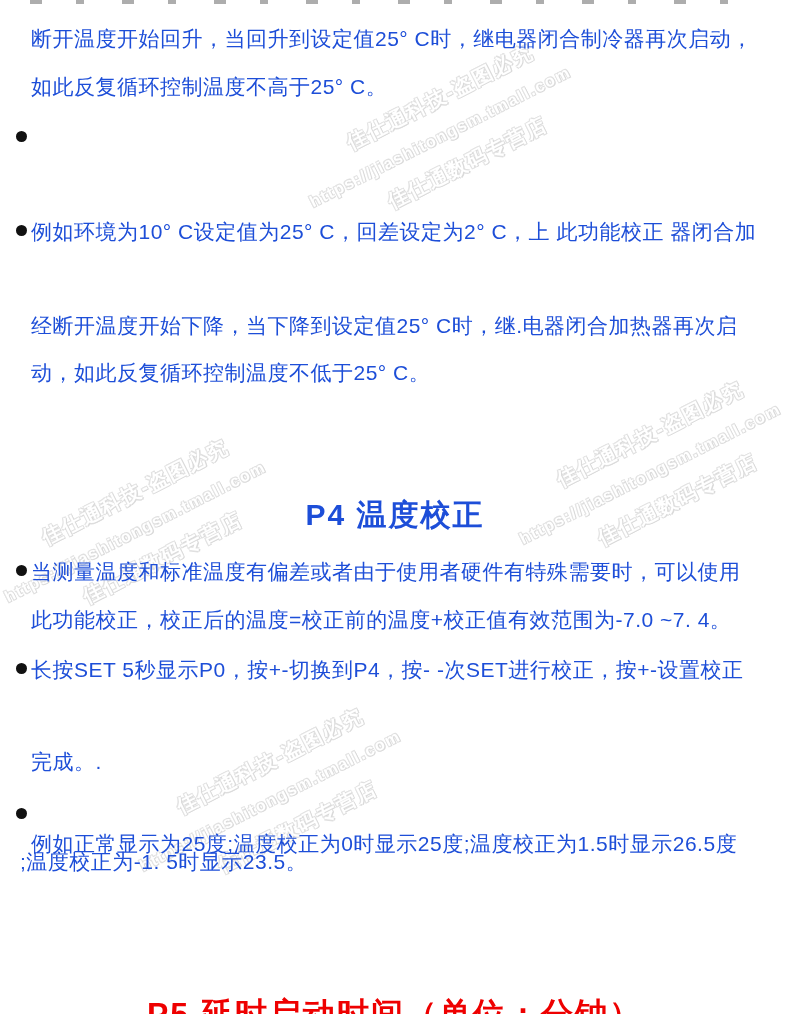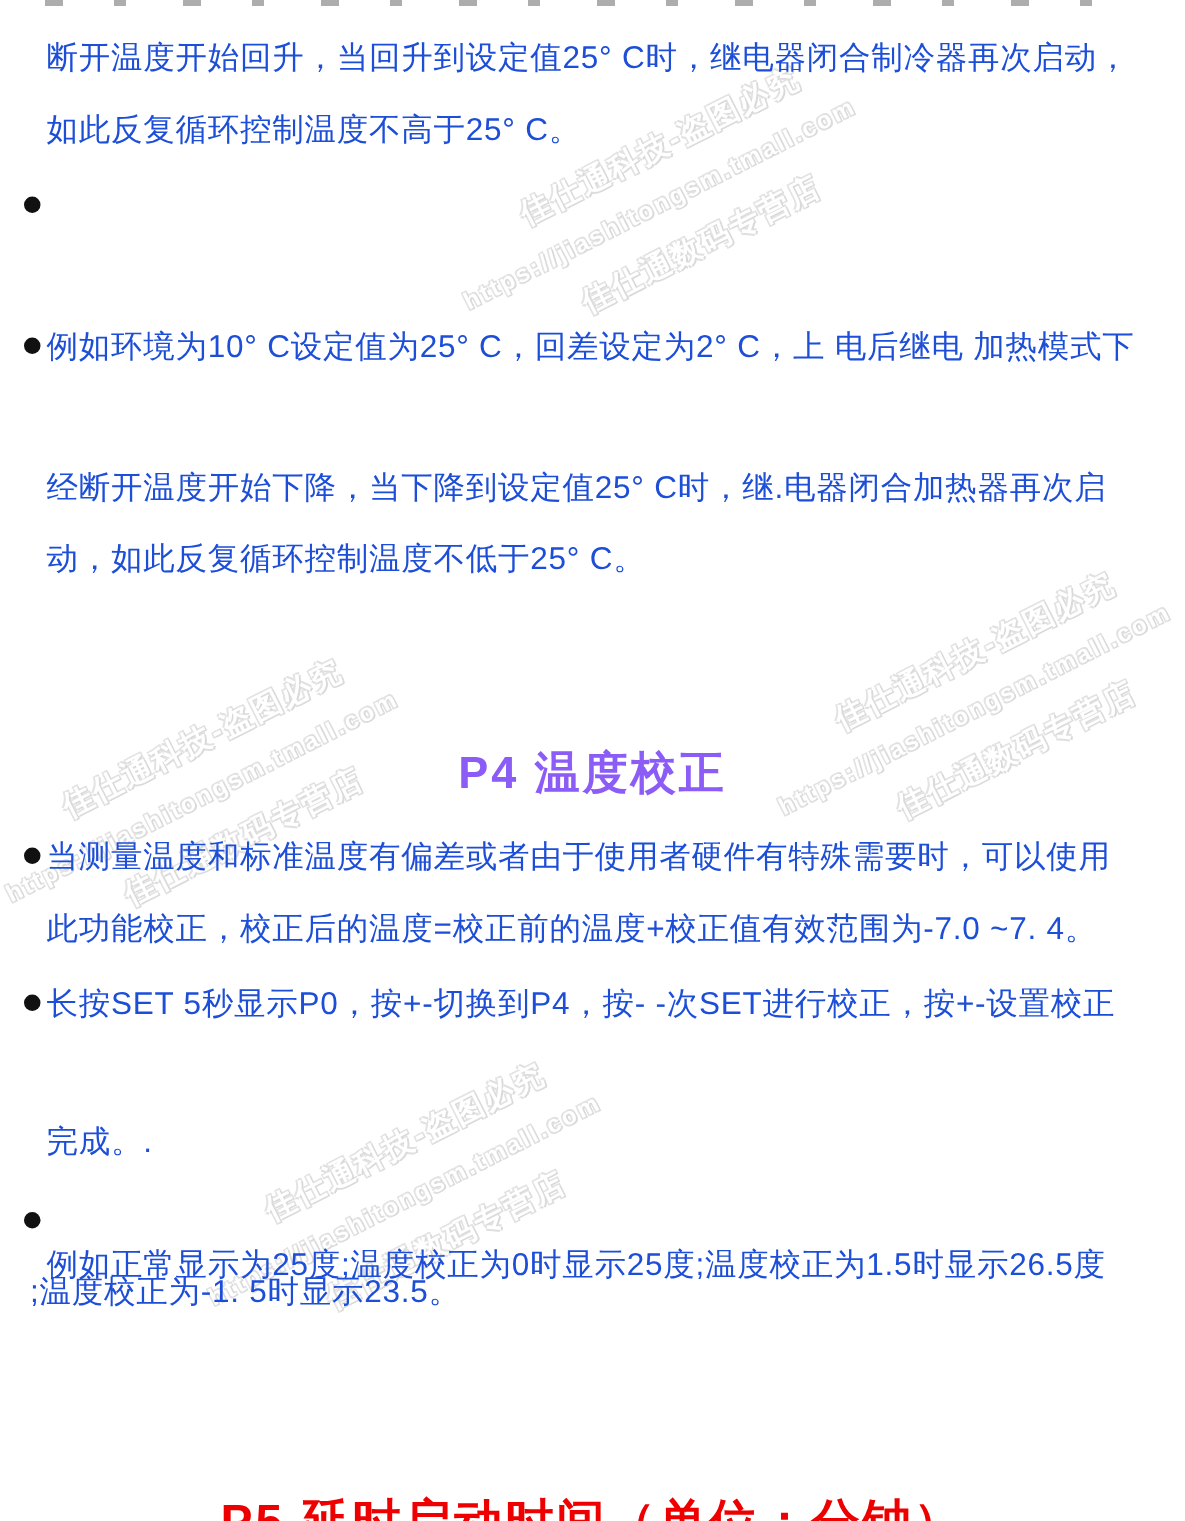--- a/index.html
+++ b/index.html
@@ -79,25 +79,25 @@
     <div class="wm-url l2">https://jiashitongsm.tmall.com</div>
     <div class="wm-cn l3">佳仕通数码专营店</div>
   </div>
 
   <div class="tline" style="top:27px;">断开温度开始回升，当回升到设定值25° C时，继电器闭合制冷器再次启动，</div>
   <div class="tline" style="top:75px;">如此反复循环控制温度不高于25° C。</div>
 
   <span class="bullet" style="top:131px;"></span>
 
   <span class="bullet" style="top:225px;"></span>
-  <div class="tline" style="top:220px;">例如环境为10° C设定值为25° C，回差设定为2° C，上 电后继电 加热模式下</div>
+  <div class="tline" style="top:220px;">例如环境为10° C设定值为25° C，回差设定为2° C，上 此功能校正 器闭合加</div>
   <div class="tline" style="top:314px;">经断开温度开始下降，当下降到设定值25° C时，继.电器闭合加热器再次启</div>
   <div class="tline" style="top:361px;">动，如此反复循环控制温度不低于25° C。</div>
 
-  <div class="heading heading-p4" style="color:#8b5cf6;">P4 温度校正</div>
+  <div class="heading heading-p4" style="color:#1d4ed8;">P4 温度校正</div>
 
   <span class="bullet" style="top:565px;"></span>
   <div class="tline" style="top:560px;">当测量温度和标准温度有偏差或者由于使用者硬件有特殊需要时，可以使用</div>
   <div class="tline" style="top:608px;">此功能校正，校正后的温度=校正前的温度+校正值有效范围为-7.0 ~7. 4。</div>
 
   <span class="bullet" style="top:663px;"></span>
   <div class="tline" style="top:658px;">长按SET 5秒显示P0，按+-切换到P4，按- -次SET进行校正，按+-设置校正</div>
   <div class="tline" style="top:750px;">完成。.</div>
 
   <span class="bullet" style="top:808px;"></span>

